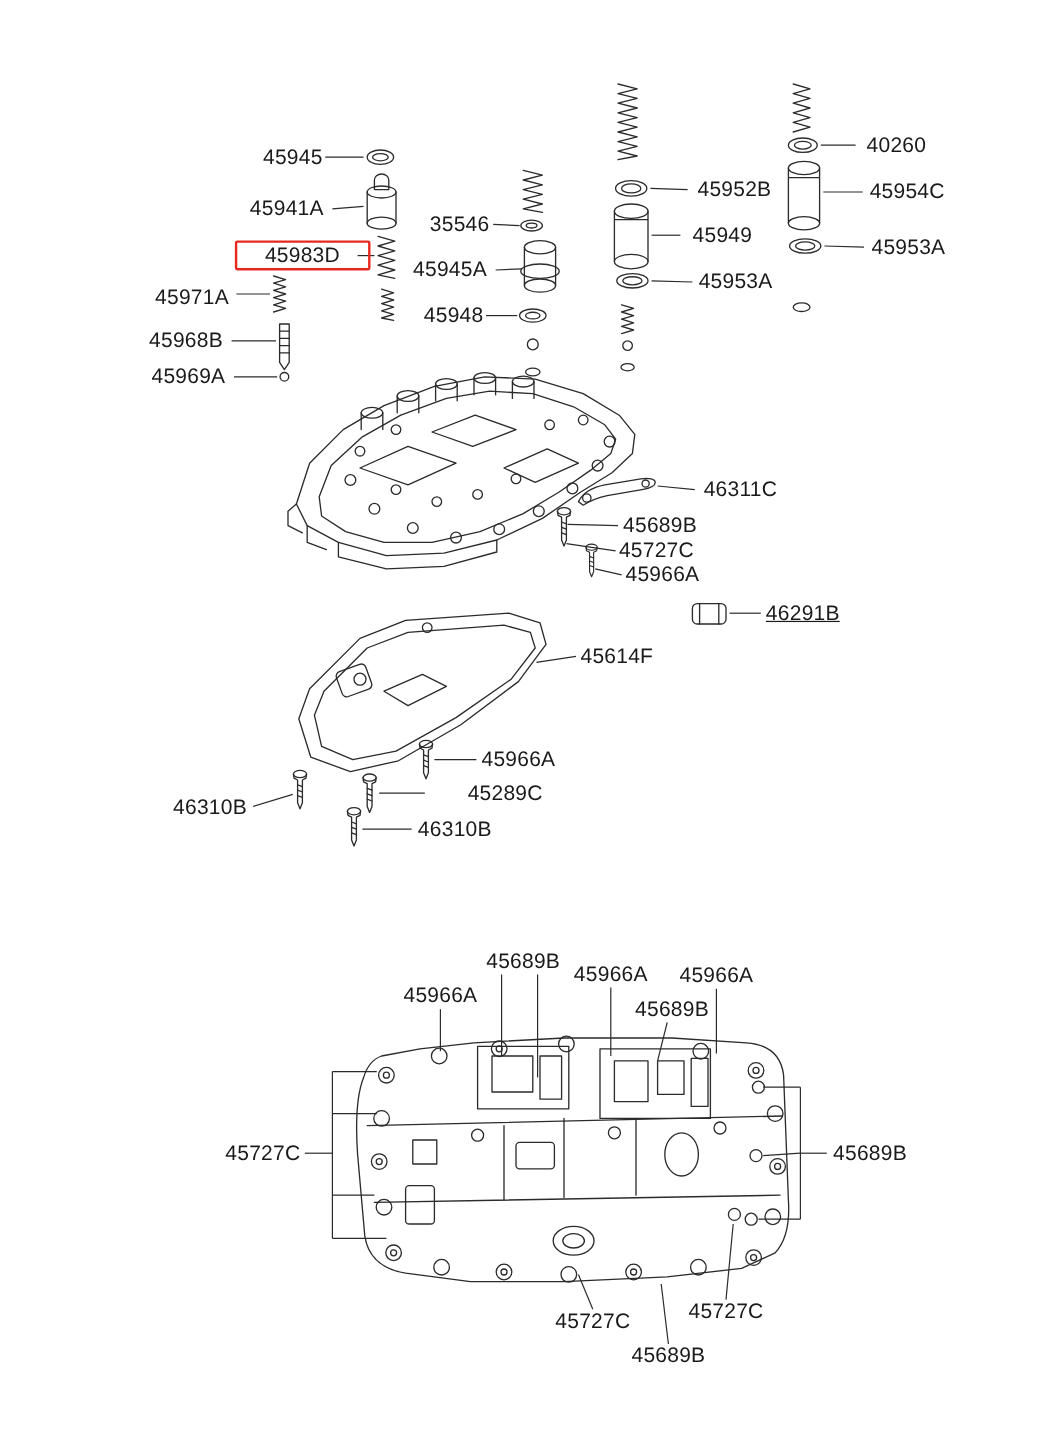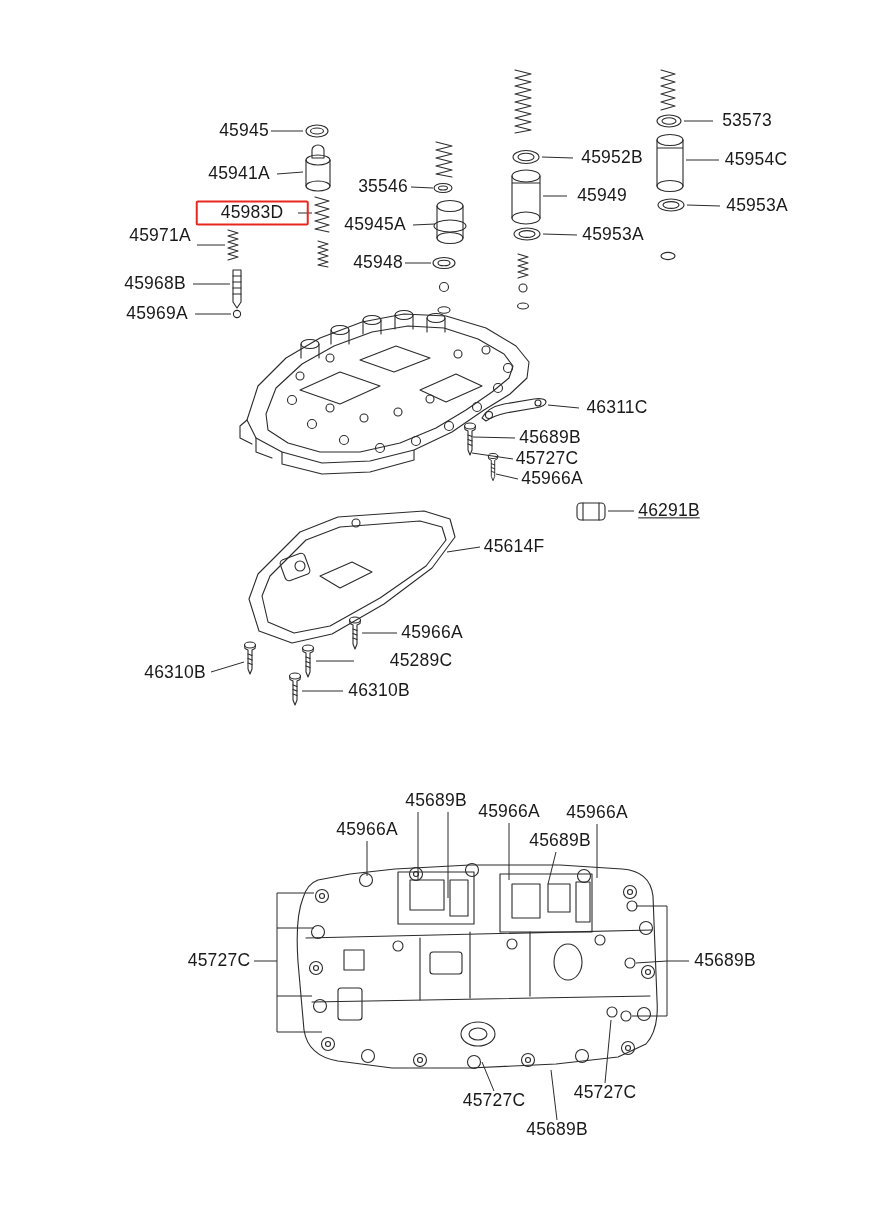--- a/index.html
+++ b/index.html
@@ -295,26 +295,26 @@
       <circle cx="626" cy="1016" r="5"></circle>
     </g>
   </svg>
 
   <div id="labels">
       <div class="part-label" style="left: 244px; top: 131px;">45945</div>
       <div class="part-label" style="left: 239px; top: 174px;">45941A</div>
       <div class="part-label" style="left: 383px; top: 187px;">35546</div>
       <div class="part-label highlighted" style="left: 252px; top: 213px;">45983D</div>
       <div class="part-label" style="left: 375px; top: 225px;">45945A</div>
-      <div class="part-label" style="left: 160px; top: 236px; text-align: right;">45971A</div>
+      <div class="part-label" style="left: 160px; top: 248px; text-align: right;">45971A</div>
       <div class="part-label" style="left: 378px; top: 263px;">45948</div>
       <div class="part-label" style="left: 155px; top: 284px;">45968B</div>
       <div class="part-label" style="left: 157px; top: 314px;">45969A</div>
       <div class="part-label" style="left: 612px; top: 158px;">45952B</div>
-      <div class="part-label" style="left: 747px; top: 121px;">53573</div>
+      <div class="part-label" style="left: 747px; top: 121px;">40260</div>
       <div class="part-label" style="left: 756px; top: 160px;">45954C</div>
       <div class="part-label" style="left: 602px; top: 196px;">45949</div>
       <div class="part-label" style="left: 757px; top: 206px;">45953A</div>
       <div class="part-label" style="left: 613px; top: 235px;">45953A</div>
       <div class="part-label" style="left: 617px; top: 408px;">46311C</div>
       <div class="part-label" style="left: 550px; top: 438px;">45689B</div>
       <div class="part-label" style="left: 547px; top: 459px;">45727C</div>
       <div class="part-label" style="left: 552px; top: 479px;">45966A</div>
       <div class="part-label" style="left: 669px; top: 511px; text-decoration: underline;">46291B</div>
       <div class="part-label" style="left: 514px; top: 547px;">45614F</div>

